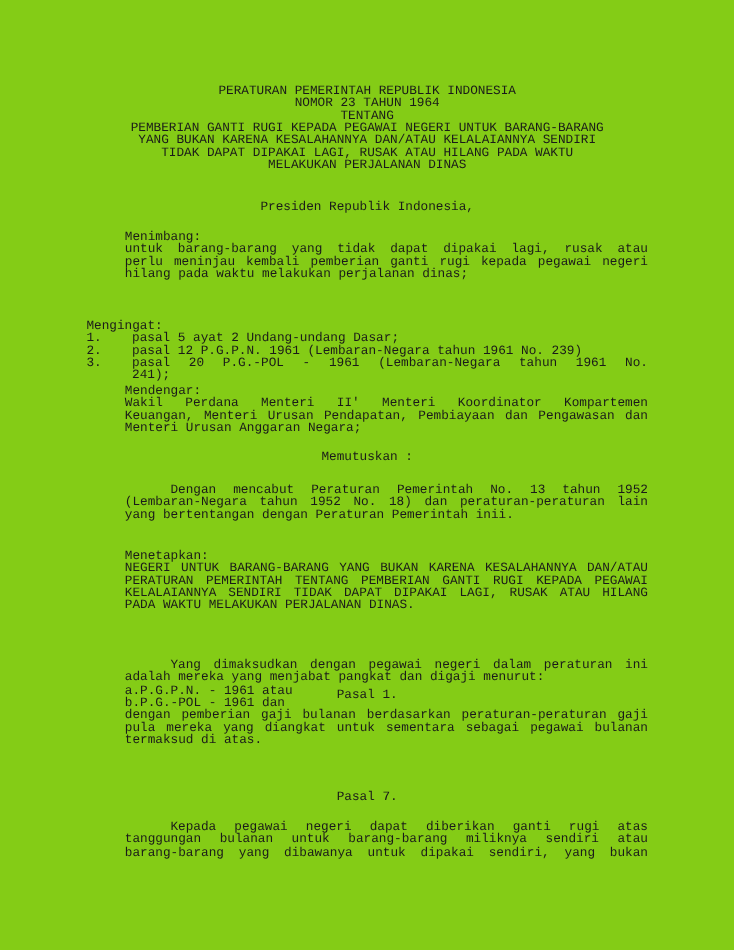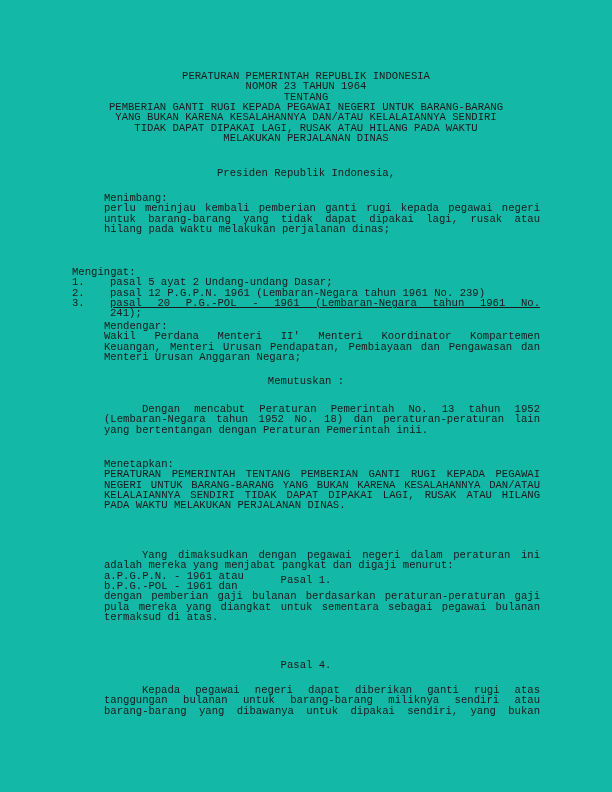--- a/index.html
+++ b/index.html
@@ -1,17 +1,17 @@
 <!DOCTYPE html>
 <html><head>
 <meta charset="utf-8">
 <style>
   html, body { margin: 0; padding: 0; background: #ffffff; }
   body { width: 612px; height: 792px; position: relative; overflow: hidden; }
-  .page { position: absolute; left: 0; top: 0; width: 612px; height: 792px; background: #14b8a6; }
+  .page { position: absolute; left: 0; top: 0; width: 612px; height: 792px; background: #84cc16; }
   .blk {
     position: absolute; left: 72px; width: 468px;
     font-family: "Liberation Mono", "DejaVu Sans Mono", monospace;
     font-size: 10.6px; line-height: 10.35px; color: #1a1a1a;
   }
   .line { display: block; white-space: pre; height: 10.35px; }
   .center .line { text-align: center; }
   .just .line { text-align: justify; text-align-last: justify; white-space: normal; margin-left: 32px; }
   .just .line.last { text-align-last: left; }
   .indent { text-indent: 38px; }
@@ -32,30 +32,30 @@
     <span class="line">TIDAK DAPAT DIPAKAI LAGI, RUSAK ATAU HILANG PADA WAKTU</span>
     <span class="line">MELAKUKAN PERJALANAN DINAS</span>
   </div>
 
   <div class="blk center" style="top:168px;font-family:Liberation Mono, monospace;">
     <span class="line">Presiden Republik Indonesia,</span>
   </div>
 
   <div class="blk just" style="top:193px;">
     <span class="line last">Menimbang:</span>
+    <span class="line">untuk barang-barang yang tidak dapat dipakai lagi, rusak atau</span>
     <span class="line">perlu meninjau kembali pemberian ganti rugi kepada pegawai negeri</span>
-    <span class="line">untuk barang-barang yang tidak dapat dipakai lagi, rusak atau</span>
     <span class="line last">hilang pada waktu melakukan perjalanan dinas;</span>
   </div>
 
   <div class="blk" style="top:267px;">
     <span class="line">Mengingat:</span>
     <span class="line"><span class="num">1.</span><span>pasal 5 ayat 2 Undang-undang Dasar;</span></span>
     <span class="line"><span class="num">2.</span><span>pasal 12 P.G.P.N. 1961 (Lembaran-Negara tahun 1961 No. 239)</span></span>
-    <span class="line" style="display:flex;"><span class="num" style="flex:none;">3.</span><span style="flex:1; text-align:justify; text-align-last:justify; white-space:normal;text-decoration:underline;">pasal 20 P.G.-POL - 1961 (Lembaran-Negara tahun 1961 No.</span></span>
+    <span class="line" style="display:flex;"><span class="num" style="flex:none;">3.</span><span style="flex:1; text-align:justify; text-align-last:justify; white-space:normal;">pasal 20 P.G.-POL - 1961 (Lembaran-Negara tahun 1961 No.</span></span>
     <span class="line hang">241);</span>
   </div>
 
   <div class="blk just" style="top:321px;">
     <span class="line last">Mendengar:</span>
     <span class="line">Wakil Perdana Menteri II' Menteri Koordinator Kompartemen</span>
     <span class="line">Keuangan, Menteri Urusan Pendapatan, Pembiayaan dan Pengawasan dan</span>
     <span class="line last">Menteri Urusan Anggaran Negara;</span>
   </div>
 
@@ -64,42 +64,42 @@
   </div>
 
   <div class="blk just" style="top:404px;">
     <span class="line indent">Dengan mencabut Peraturan Pemerintah No. 13 tahun 1952</span>
     <span class="line">(Lembaran-Negara tahun 1952 No. 18) dan peraturan-peraturan lain</span>
     <span class="line last">yang bertentangan dengan Peraturan Pemerintah inii.</span>
   </div>
 
   <div class="blk just" style="top:459px;">
     <span class="line last">Menetapkan:</span>
+    <span class="line">NEGERI UNTUK BARANG-BARANG YANG BUKAN KARENA KESALAHANNYA DAN/ATAU</span>
     <span class="line">PERATURAN PEMERINTAH TENTANG PEMBERIAN GANTI RUGI KEPADA PEGAWAI</span>
-    <span class="line">NEGERI UNTUK BARANG-BARANG YANG BUKAN KARENA KESALAHANNYA DAN/ATAU</span>
     <span class="line">KELALAIANNYA SENDIRI TIDAK DAPAT DIPAKAI LAGI, RUSAK ATAU HILANG</span>
     <span class="line last">PADA WAKTU MELAKUKAN PERJALANAN DINAS.</span>
   </div>
 
   <div class="blk center" style="top:540px;margin-top:35px;">
     <span class="line">Pasal 1.</span>
   </div>
 
   <div class="blk just" style="top:550px;">
     <span class="line indent">Yang dimaksudkan dengan pegawai negeri dalam peraturan ini</span>
     <span class="line last">adalah mereka yang menjabat pangkat dan digaji menurut:</span>
     <span class="line last">a.P.G.P.N. - 1961 atau</span>
     <span class="line last">b.P.G.-POL - 1961 dan</span>
     <span class="line">dengan pemberian gaji bulanan berdasarkan peraturan-peraturan gaji</span>
     <span class="line">pula mereka yang diangkat untuk sementara sebagai pegawai bulanan</span>
     <span class="line last">termaksud di atas.</span>
   </div>
 
   <div class="blk center" style="top:660px;">
-    <span class="line">Pasal 4.</span>
+    <span class="line">Pasal 7.</span>
   </div>
 
   <div class="blk just" style="top:685px;">
     <span class="line indent">Kepada pegawai negeri dapat diberikan ganti rugi atas</span>
     <span class="line">tanggungan bulanan untuk barang-barang miliknya sendiri atau</span>
     <span class="line">barang-barang yang dibawanya untuk dipakai sendiri, yang bukan</span>
   </div>
 
 </div>
 

